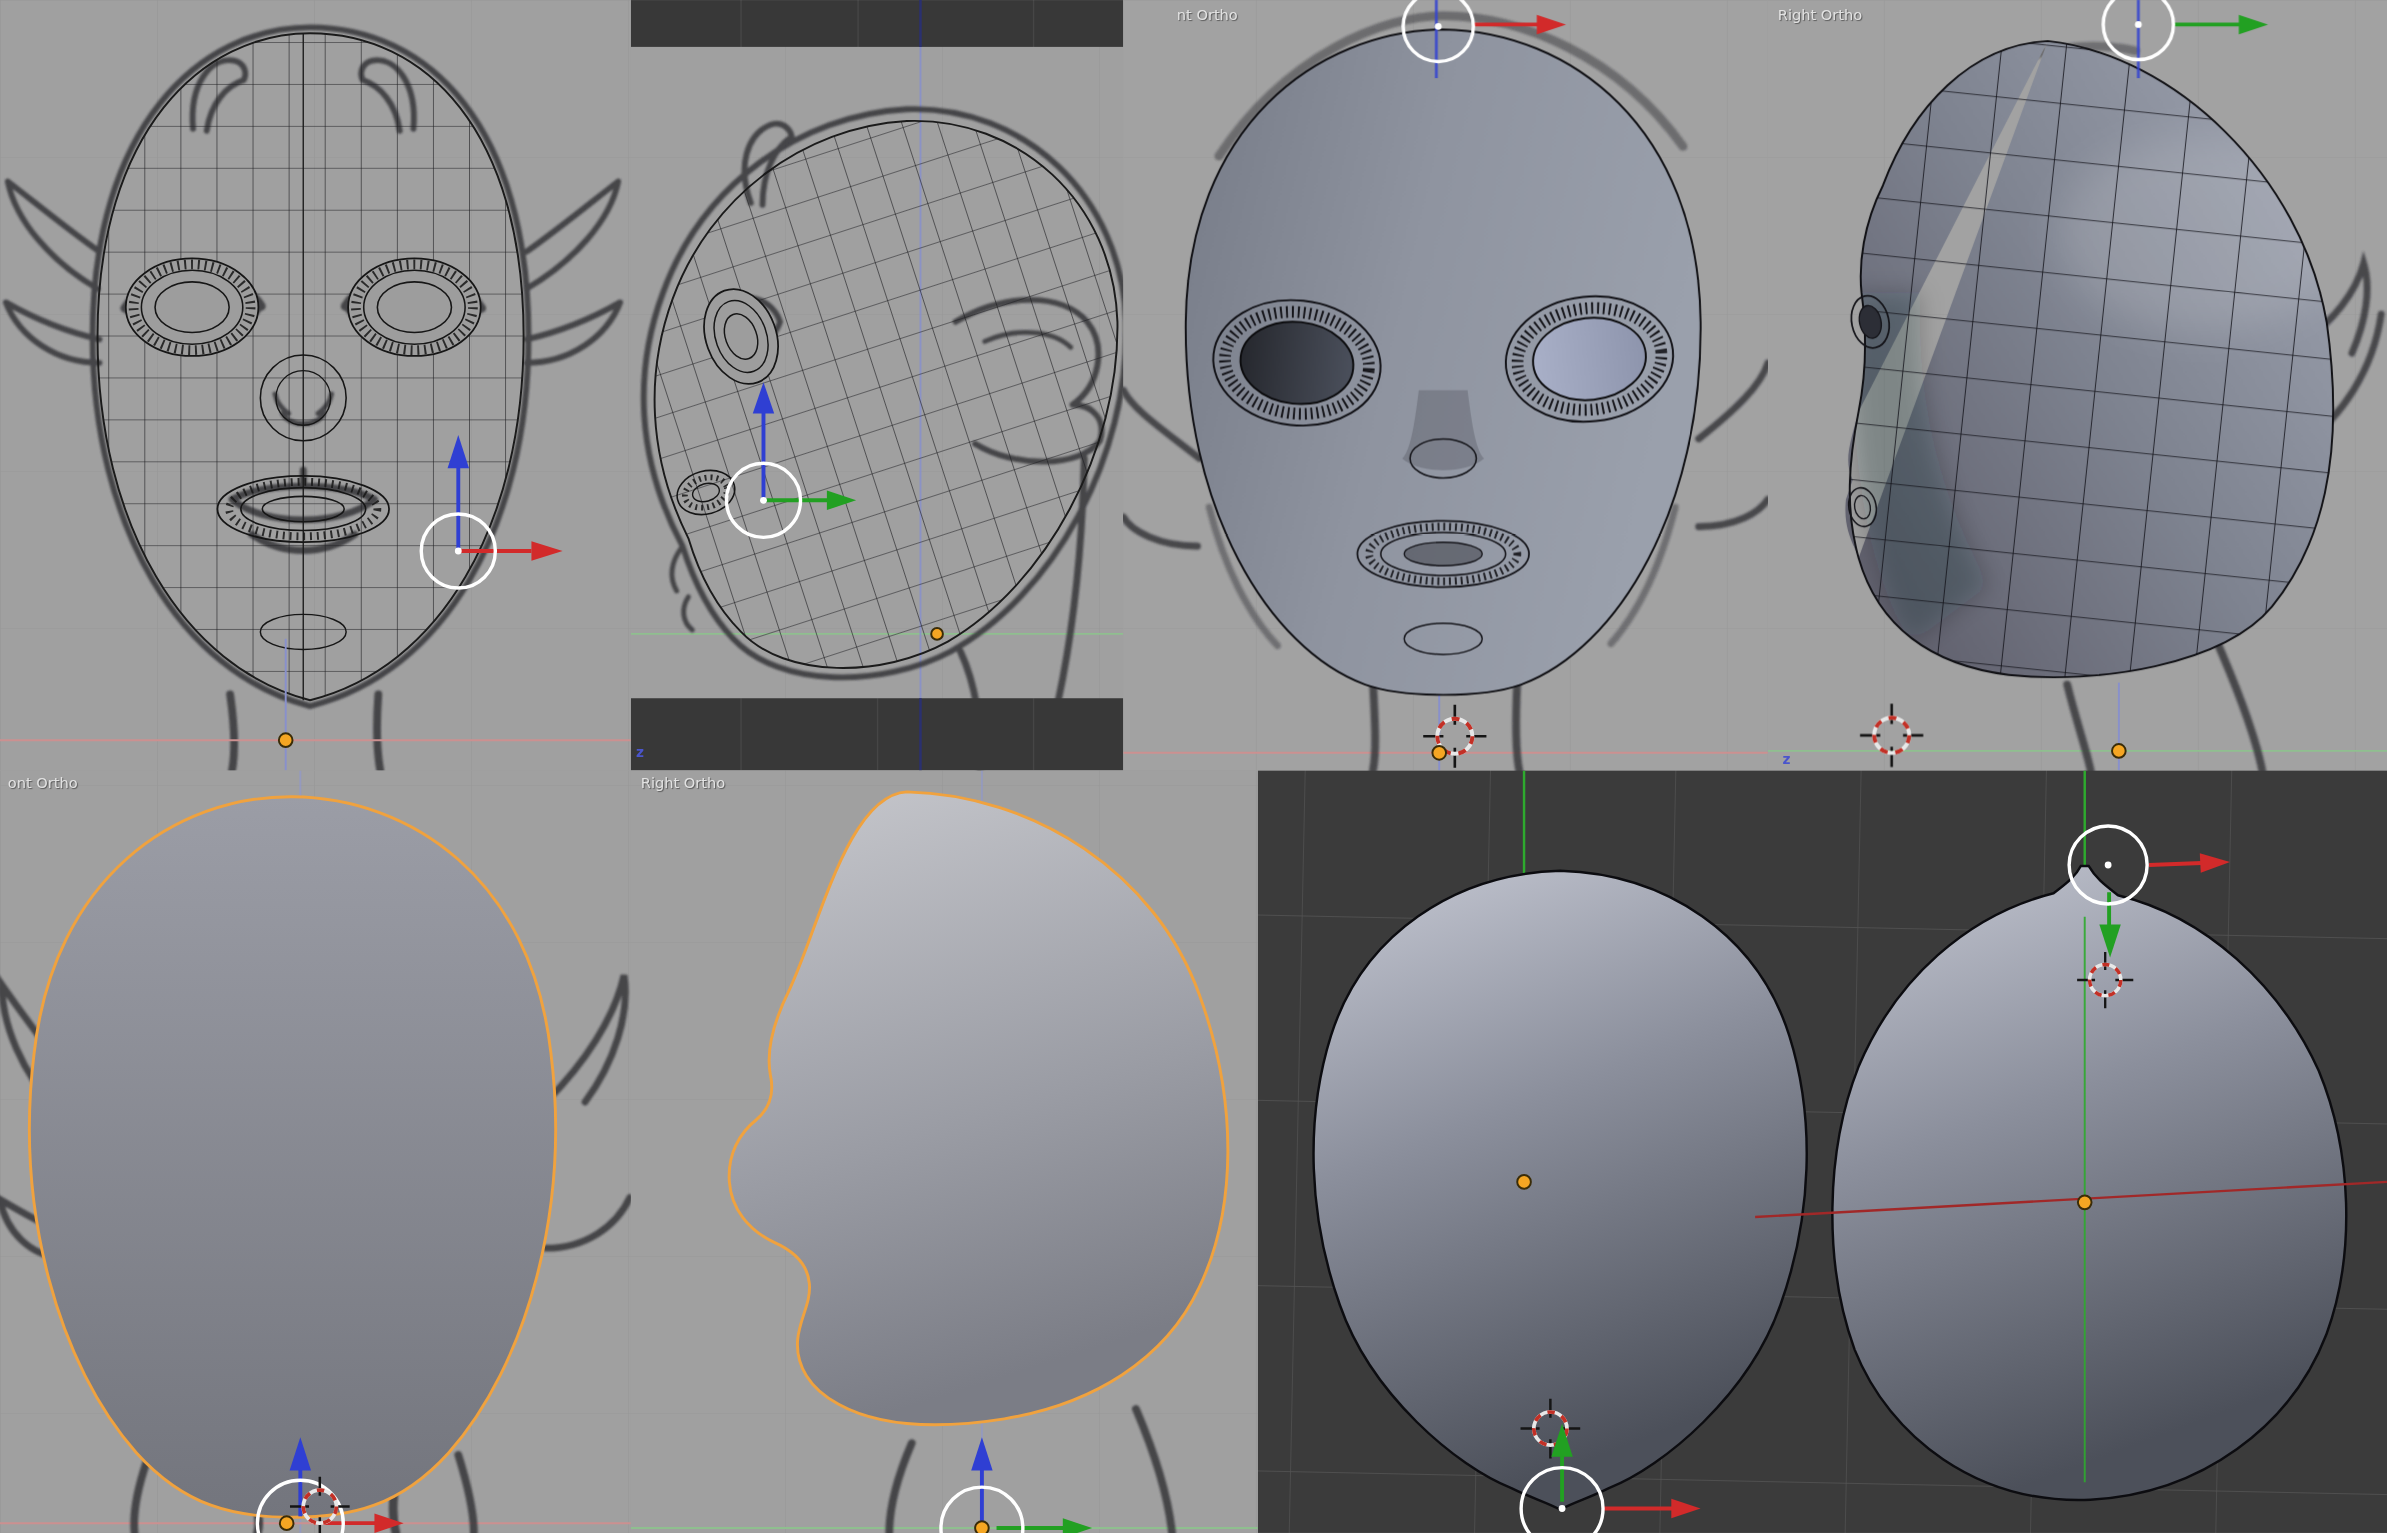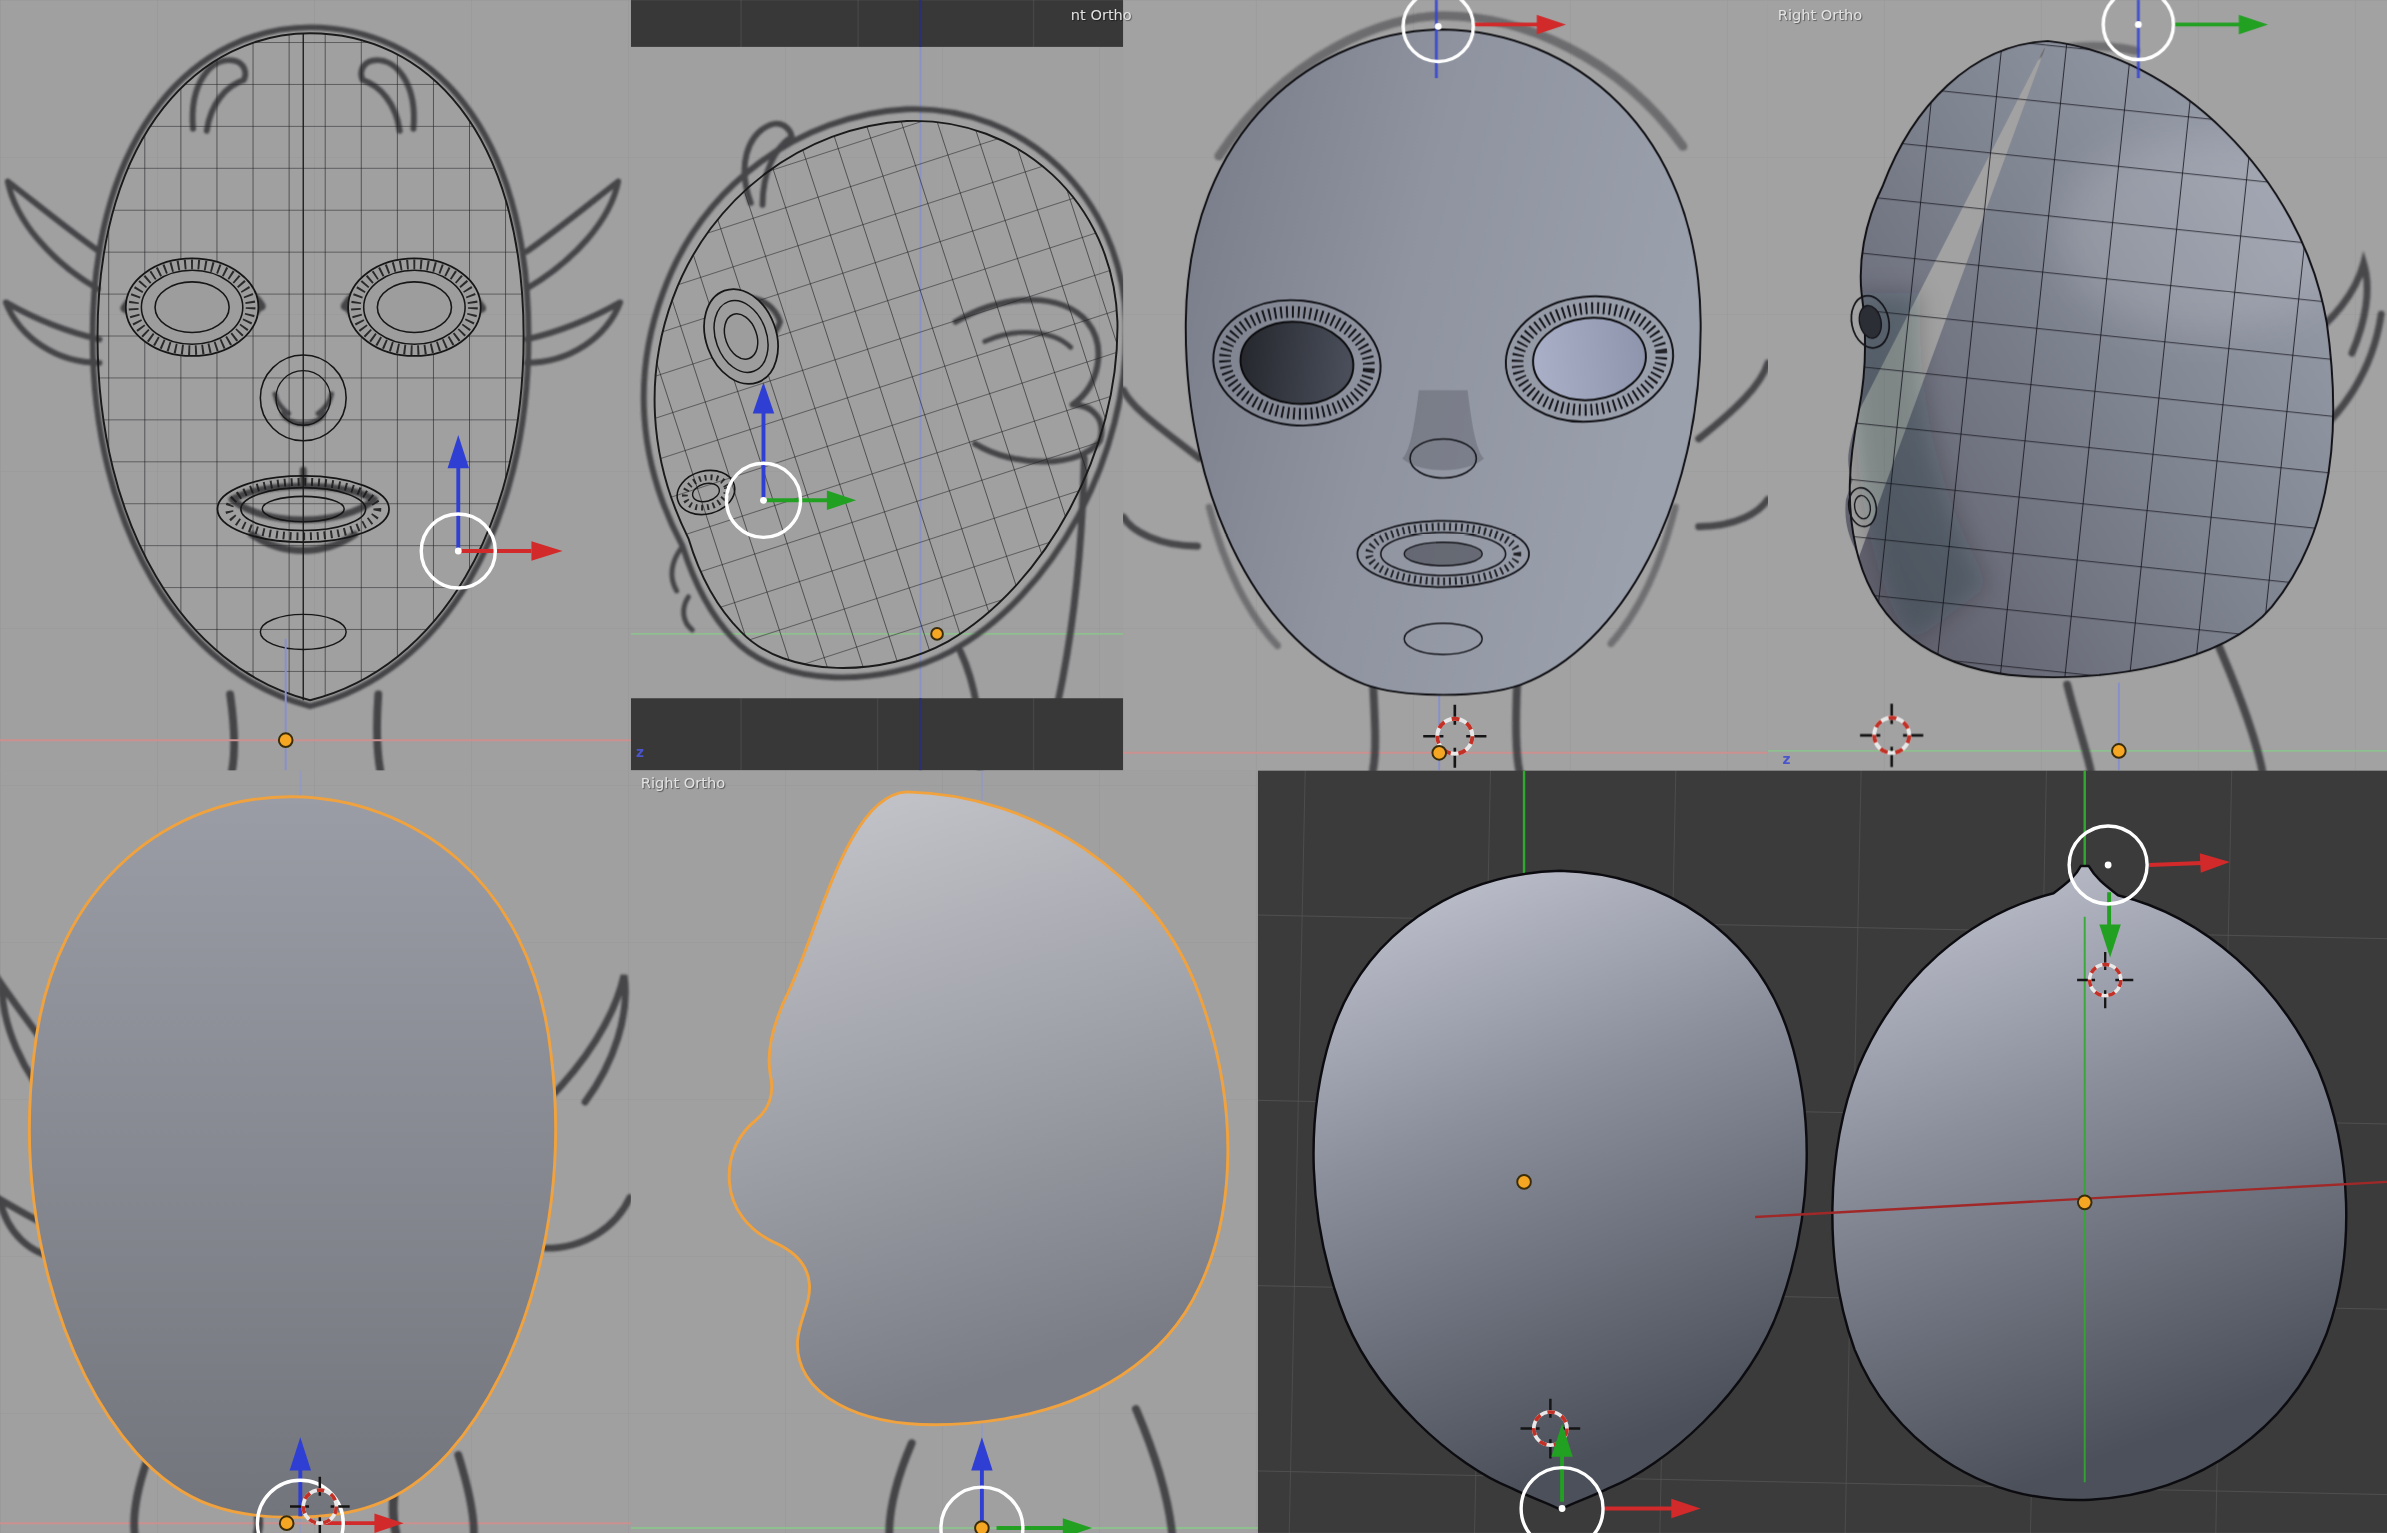--- a/index.html
+++ b/index.html
@@ -524,25 +524,28 @@
     <circle cx="2162" cy="887" r="3.5" fill="#ffffff"></circle>
   </g>
   <use href="#cursor3d" transform="translate(2159,1005) scale(0.8)"></use>
 </g>
 </svg>
 
 <div class="panel-hit" style="left:0;top:0;width:631px;height:770px"></div>
 <div class="panel-hit" style="left:631px;top:0;width:493px;height:770px">
   <span class="axis-letter" style="left:4.9px;top:744px">z</span>
 </div>
-<div class="panel-hit" style="left:1063px;top:0;width:645px;height:770px">
+<div class="panel-hit" style="left:1169px;top:0;width:645px;height:770px">
   <span class="vp-label" style="left:7.8px;top:5.9px">nt Ortho</span>
 </div>
 <div class="panel-hit" style="left:1768px;top:0;width:619px;height:770px">
   <span class="vp-label" style="left:9.8px;top:5.9px">Right Ortho</span>
   <span class="axis-letter" style="left:14.6px;top:751px">z</span>
 </div>
+<div class="panel-hit" style="left:0;top:770px;width:631px;height:763px">
+  <span class="vp-label" style="left:7.8px;top:3.9px">ont Ortho</span>
+</div>
 <div class="panel-hit" style="left:631px;top:770px;width:627px;height:763px">
   <span class="vp-label" style="left:9.8px;top:3.9px">Right Ortho</span>
 </div>
 <div class="panel-hit" style="left:1258px;top:770px;width:1129px;height:763px"></div>
 </div>
 
 
 </body></html>

